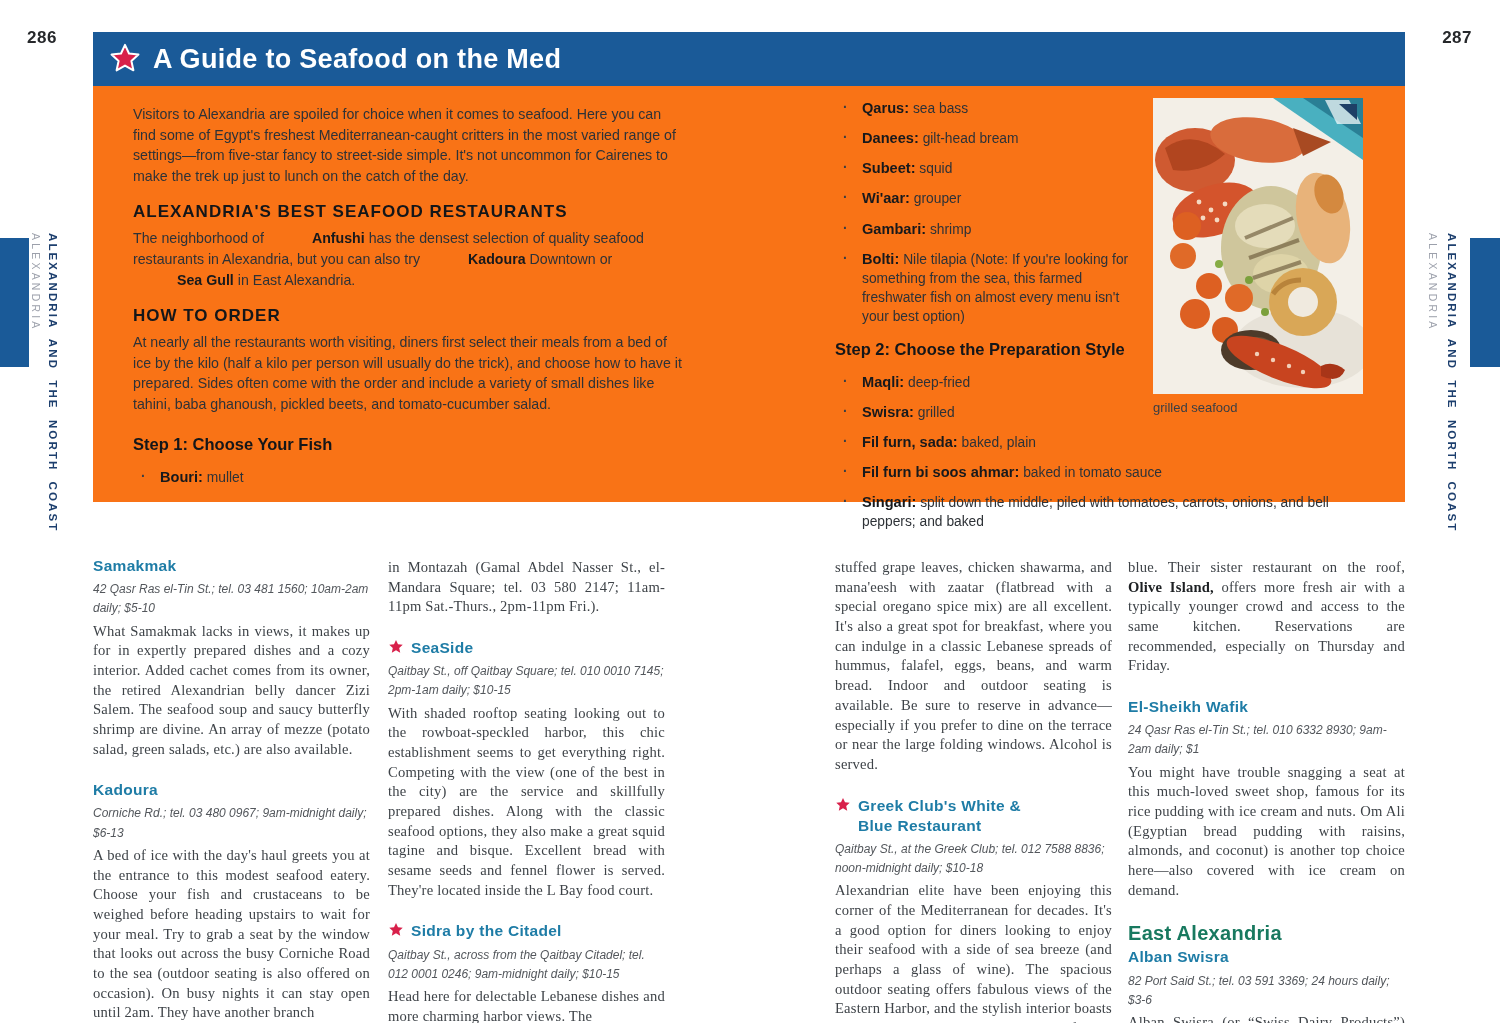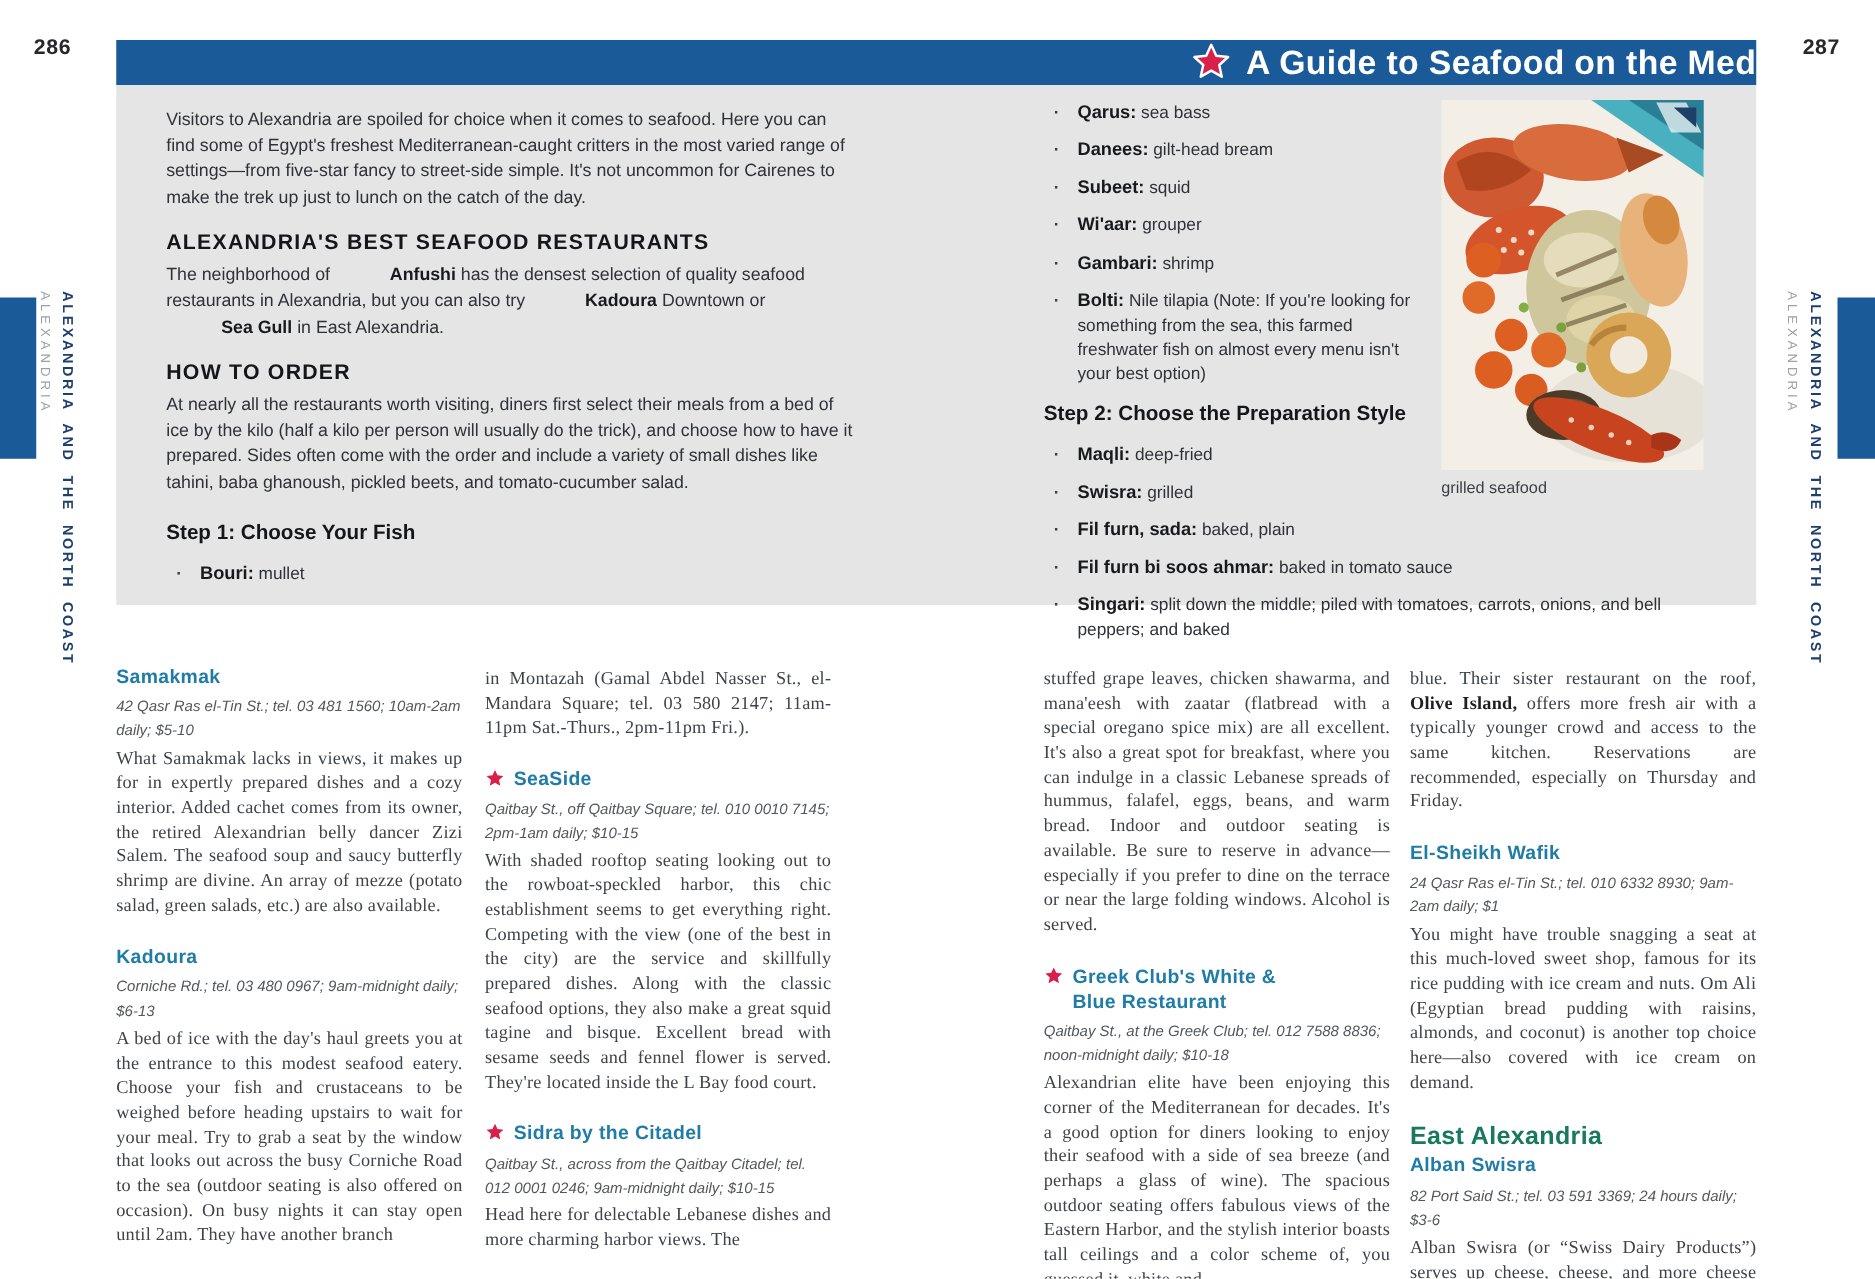--- a/index.html
+++ b/index.html
@@ -16,41 +16,41 @@
   #bar-right{right:0;width:30px;}
   .vlabel{position:absolute;writing-mode:vertical-rl;white-space:nowrap;}
   .vlabel-bold{top:233px;font:bold 11.5px "Liberation Sans",sans-serif;color:#1d3f6e;letter-spacing:2.1px;word-spacing:5px;}
   .vlabel-gray{top:233px;font:10.5px "Liberation Sans",sans-serif;color:#9ca0ab;letter-spacing:3.2px;}
   #vlabel-bold-left{left:47px;}
   #vlabel-gray-left{left:30px;}
   #vlabel-bold-right{left:1446px;}
   #vlabel-gray-right{left:1427px;}
   
   .feature-box{position:absolute;left:93px;top:32px;width:1312px;}
-  .feature-header{height:36px;background:#1a5a98;display:flex;align-items:center;padding-left:34px;justify-content:flex-end;}
+  .feature-header{height:54px;background:#1a5a98;display:flex;align-items:center;padding-left:16px;}
   .feature-header .star-svg{width:32px;height:32px;margin-right:12px;flex:0 0 auto;}
   .feature-title{font:bold 27px "Liberation Sans",sans-serif;color:#ffffff;letter-spacing:.3px;}
-  .feature-body{position:relative;height:416px;background:#e5e5e5;}
+  .feature-body{position:relative;height:416px;background:#f97316;}
   .box-col-a{position:absolute;left:40px;top:18px;width:552px;}
   .box-col-b{position:absolute;left:742px;top:12px;width:546px;}
   .box-p{font:14.2px/1.45 "Liberation Sans",sans-serif;color:#2e3237;margin:0 0 10px;}
   .box-p b{color:#17191c;margin-left:44px;}
   .box-p.indent{text-indent:16px;margin-top:0;}
   .box-h2{font:bold 17px "Liberation Sans",sans-serif;color:#141619;letter-spacing:1px;margin:16px 0 6px;}
   .box-h3{font:bold 16.5px "Liberation Sans",sans-serif;color:#141619;margin:20px 0 13px;}
   .fish-list{margin:0;padding:0;list-style:none;}
   .fish-item{position:relative;padding-left:27px;margin:0 0 10px;font:13.8px/1.38 "Liberation Sans",sans-serif;color:#2e3237;}
   .fish-item::before{content:"·";position:absolute;left:8px;top:0;font-weight:bold;color:#3a3e44;}
   .fish-term{font-weight:bold;font-size:14.6px;color:#17191c;}
   
   .seafood-figure{float:right;width:228px;margin:0 0 6px 15px;}
   .seafood-photo{width:210px;height:296px;display:block;}
   .photo-caption{font:13px "Liberation Sans",sans-serif;color:#3a3e44;margin-top:6px;}
   
-  .col{position:absolute;top:532px;width:277px;}
+  .col{position:absolute;top:556px;width:277px;}
   #col1{left:93px;} #col2{left:388px;} #col3{left:835px;} #col4{left:1128px;}
   .listing{margin-top:21px;}
   .listing.first{margin-top:0;}
   .listing-name{font:bold 15.5px/1.3 "Liberation Sans",sans-serif;color:#1e7ca6;letter-spacing:.3px;}
   .section-heading{font:bold 20px/1.15 "Liberation Sans",sans-serif;color:#18795f;letter-spacing:.3px;margin:22px 0 2px;}
   .starred{display:flex;align-items:flex-start;}
   .listing-star{width:16px;height:16px;margin:1px 7px 0 0;flex:0 0 auto;}
   .listing-info{font:italic 12px/1.6 "Liberation Sans",sans-serif;color:#53575c;margin:4px 0 3px;}
   .listing-body{font:14.6px/1.35 "Liberation Serif","DejaVu Serif",serif;color:#3e4348;text-align:justify;letter-spacing:.2px;}
   .listing-body b{color:#1d2023;}

